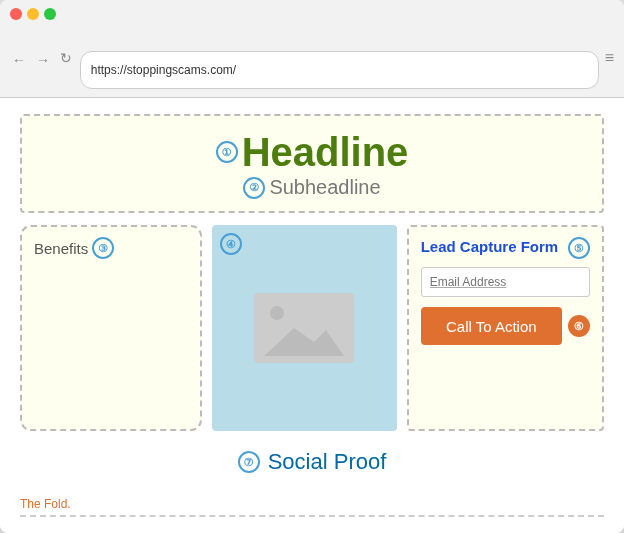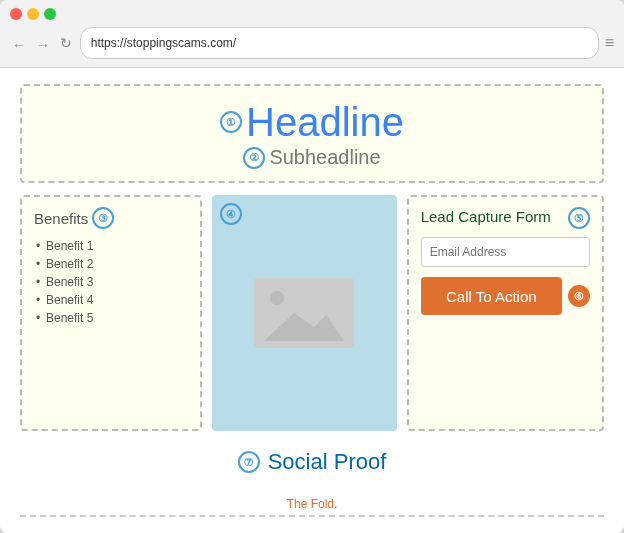--- a/index.html
+++ b/index.html
@@ -47,28 +47,29 @@
     .nav-btn {
       background: none;
       border: none;
       cursor: pointer;
       color: #888;
       font-size: 14px;
       padding: 0 2px;
     }
     .address-bar {
       flex: 1;
-      height: 32px;
+      height: 38px;
       border: 1px solid #ccc;
       border-radius: 12px;
       background: #fff;
       padding: 0 10px;
       font-size: 12px;
       color: #333;
       outline: none;
+      margin-top: 24px;
     }
     .menu-icon {
       color: #888;
       font-size: 16px;
       cursor: pointer;
     }
     .page-content {
       flex: 1;
       background: #fff;
       padding: 16px 20px;
@@ -99,22 +100,22 @@
       height: 22px;
       border: 2px solid #4a9fd4;
       border-radius: 50%;
       color: #4a9fd4;
       font-size: 11px;
       font-weight: bold;
       flex-shrink: 0;
     }
     .headline-text {
       font-size: 40px;
-      font-weight: 400;
-      color: #3b82f6;
+      font-weight: 700;
+      color: #4d7c0f;
       line-height: 1;
     }
     .subheadline-row {
       display: flex;
       align-items: center;
       justify-content: center;
       gap: 4px;
       margin-top: 4px;
     }
     .subheadline-text {
@@ -125,21 +126,21 @@
     .three-col {
       display: flex;
       gap: 10px;
       flex: 1;
     }
     
     .benefits-col {
       flex: 1;
       background: #fffff0;
       border: 2px dashed #bbb;
-      border-radius: 4px;
+      border-radius: 11px;
       padding: 10px 12px;
     }
     .col-title-row {
       display: flex;
       align-items: center;
       gap: 4px;
       margin-bottom: 8px;
     }
     .col-title {
       font-size: 15px;
@@ -199,34 +200,35 @@
       flex-direction: column;
       gap: 8px;
     }
     .lead-title-row {
       display: flex;
       align-items: flex-start;
       justify-content: space-between;
     }
     .lead-title {
       font-size: 15px;
-      color: #14532d;
-      font-weight: 400;
+      color: #1d4ed8;
+      font-weight: 700;
       line-height: 1.3;
     }
     .email-input {
       width: 100%;
       height: 30px;
       border: 1px solid #ccc;
       border-radius: 3px;
       padding: 0 8px;
       font-size: 12px;
       color: #aaa;
       background: #fff;
       outline: none;
+      text-decoration: underline;
     }
     .privacy-text {
       font-size: 11px;
       color: #aaa;
     }
     .cta-row {
       display: flex;
       align-items: center;
       gap: 6px;
       margin-top: 2px;
@@ -250,21 +252,21 @@
       gap: 8px;
       padding: 6px 0;
     }
     .social-text {
       font-size: 22px;
       color: #0369a1;
       font-weight: 300;
     }
     
     .fold-section {
-      text-align: center;
+      text-align: left;
       padding: 4px 0 0;
       position: relative;
     }
     .fold-text {
       font-size: 12px;
       color: #e07030;
       margin-bottom: 4px;
     }
     .fold-line {
       border: none;
@@ -305,27 +307,20 @@
       </div>
     </div>
 
     <div class="three-col">
 
       <div class="benefits-col">
         <div class="col-title-row">
           <span class="col-title">Benefits</span>
           <span class="circle-badge">③</span>
         </div>
-        <ul class="benefits-list">
-          <li class="list-item">Benefit 1</li>
-          <li class="list-item">Benefit 2</li>
-          <li class="list-item">Benefit 3</li>
-          <li class="list-item">Benefit 4</li>
-          <li class="list-item">Benefit 5</li>
-        </ul>
       </div>
 
       <div class="image-col">
         <span class="circle-badge img-num-badge" style="background:#b8dce8;">④</span>
         <div class="image-placeholder-box">
           <svg width="80" height="56" viewBox="0 0 80 56">
             <rect width="80" height="56" fill="#ccc" rx="3"></rect>
             <rect x="6" y="6" width="14" height="14" rx="7" fill="#bbb"></rect>
             <polygon points="0,56 30,28 50,42 62,30 80,56" fill="#bbb"></polygon>
           </svg>

